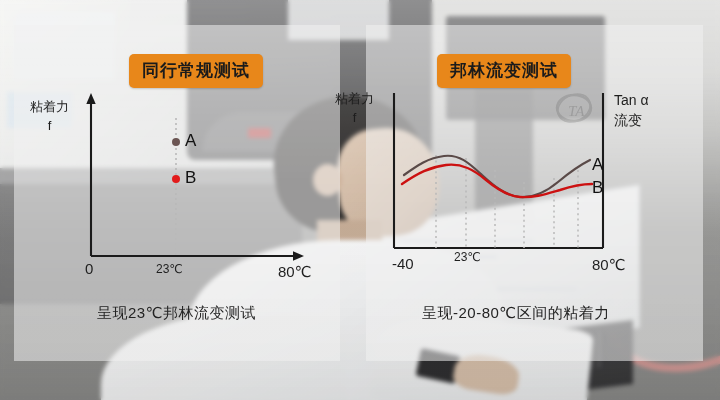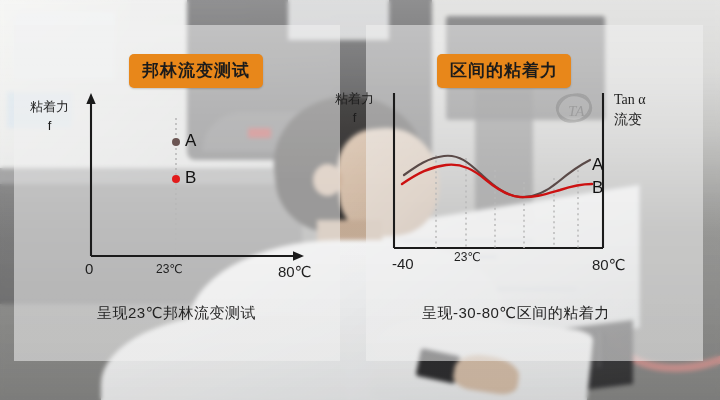--- a/index.html
+++ b/index.html
@@ -239,21 +239,21 @@
   <div class="ph-coat2"></div>
   <div class="ph-arm2"></div>
   <div class="ph-watch"></div>
   <div class="ph-hand"></div>
   <div class="ph-blur"></div>
   <div class="ph-veil"></div>
 </div>
 
 <div class="panel" id="panel-left"></div>
 
-<div class="badge" id="badge-left">邦林流变测试</div>
+<div class="badge" id="badge-left">同行常规测试</div>
 
 <svg width="720" height="400">
 
   <line x1="91" y1="256" x2="91" y2="101" stroke="#1b1b1b" stroke-width="2.1"></line>
   <polygon points="91,93 86.3,104 95.7,104" fill="#1b1b1b"></polygon>
 
   <line x1="91" y1="256" x2="295" y2="256" stroke="#1b1b1b" stroke-width="2.1"></line>
   <polygon points="304,256 293,251.3 293,260.7" fill="#1b1b1b"></polygon>
 
   <line x1="176" y1="118" x2="176" y2="256" stroke="#b9b9b9" stroke-width="1.6" stroke-dasharray="2 3"></line>
@@ -271,21 +271,21 @@
 </div>
 
 <div class="tick" style="left:85px;top:260px;">0</div>
 <div class="tick small" style="left:156px;top:262px;">23℃</div>
 <div class="tick" style="left:278px;top:263px;">80℃</div>
 
 <div class="caption" style="left:97px;top:304px;">呈现23℃邦林流变测试</div>
 
 <div class="panel" id="panel-right"></div>
 
-<div class="badge" id="badge-right">区间的粘着力</div>
+<div class="badge" id="badge-right">邦林流变测试</div>
 
 <svg width="720" height="400">
 
   <line x1="394" y1="93" x2="394" y2="248" stroke="#1b1b1b" stroke-width="2.1"></line>
   <line x1="394" y1="248" x2="603" y2="248" stroke="#1b1b1b" stroke-width="2.1"></line>
   <line x1="603" y1="93" x2="603" y2="248" stroke="#1b1b1b" stroke-width="2.1"></line>
 
   <g stroke="#b9b9b9" stroke-width="1.5" stroke-dasharray="2 3.4">
     <line x1="436" y1="155" x2="436" y2="248"></line>
     <line x1="466" y1="158" x2="466" y2="248"></line>
@@ -311,22 +311,22 @@
 </svg>
 
 <div class="pt-label" style="left:592px;top:155px;">A</div>
 <div class="pt-label" style="left:592px;top:178px;">B</div>
 
 <div class="axis-label" style="left:335px;top:90px;text-align:center;">
   <div>粘着力</div>
   <div>f</div>
 </div>
 
-<div class="axis-label" style="left:614px;top:90px;text-align:left;font-size:14px;font-family:Liberation Serif, serif;">
+<div class="axis-label" style="left:614px;top:90px;text-align:left;font-size:14px;">
   <div>Tan α</div>
   <div>流变</div>
 </div>
 
 <div class="tick" style="left:392px;top:255px;">-40</div>
 <div class="tick small" style="left:454px;top:250px;">23℃</div>
 <div class="tick" style="left:592px;top:256px;">80℃</div>
 
-<div class="caption" style="left:422px;top:304px;">呈现-30-80℃区间的粘着力</div>
+<div class="caption" style="left:422px;top:304px;">呈现-20-80℃区间的粘着力</div>
 
 </body></html>

